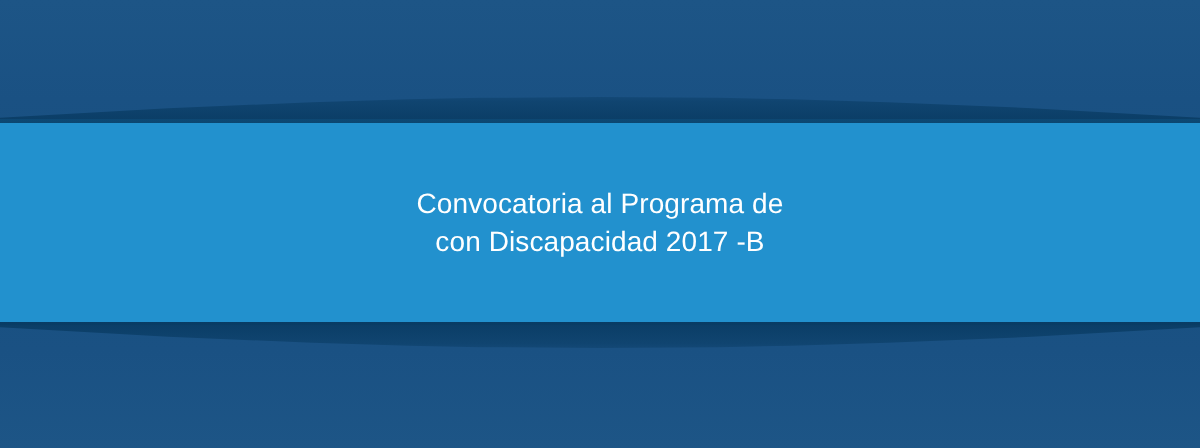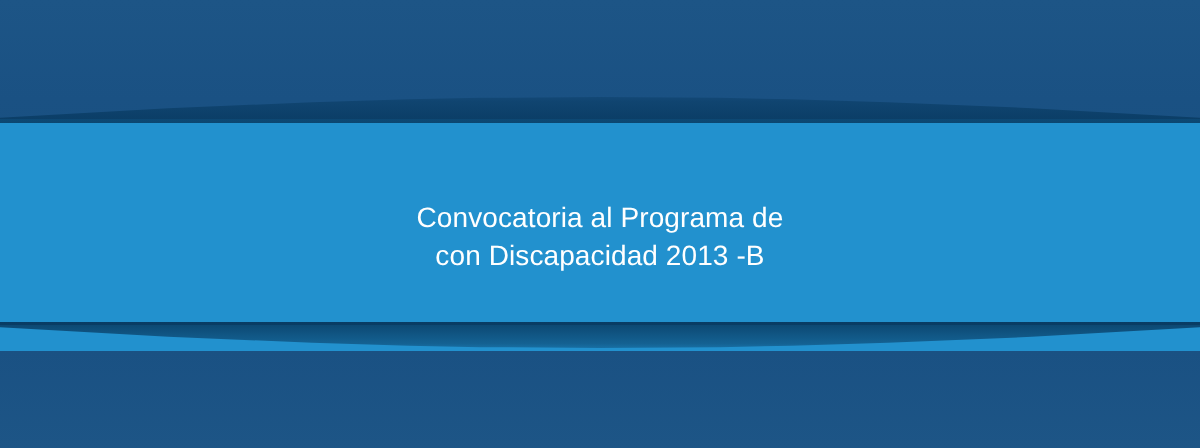--- a/index.html
+++ b/index.html
@@ -96,21 +96,21 @@
     height: 3px;
     background: #0d4874;
   }
 
   
   .strip {
     position: absolute;
     left: 0;
     right: 0;
     top: 123px;
-    height: 228px;
+    height: 199px;
     background: #2291ce;
     display: flex;
     align-items: center;
     justify-content: center;
   }
 
   .title {
     margin: 0;
     text-align: center;
     color: #ffffff;
@@ -133,20 +133,20 @@
 <div class="banner">
 
   <div class="bg-dark"></div>
 
   <div class="wedge-top"></div>
   <div class="seam-top"></div>
 
   <div class="strip">
     <h1 class="title">
       <span class="line">Convocatoria al Programa de</span>
-      <span class="line">con Discapacidad 2013 -B</span>
+      <span class="line">con Discapacidad 2017 -B</span>
     </h1>
   </div>
 
   <div class="seam-bottom"></div>
   <div class="wedge-bottom"></div>
 
 </div>
 
 </body></html>

